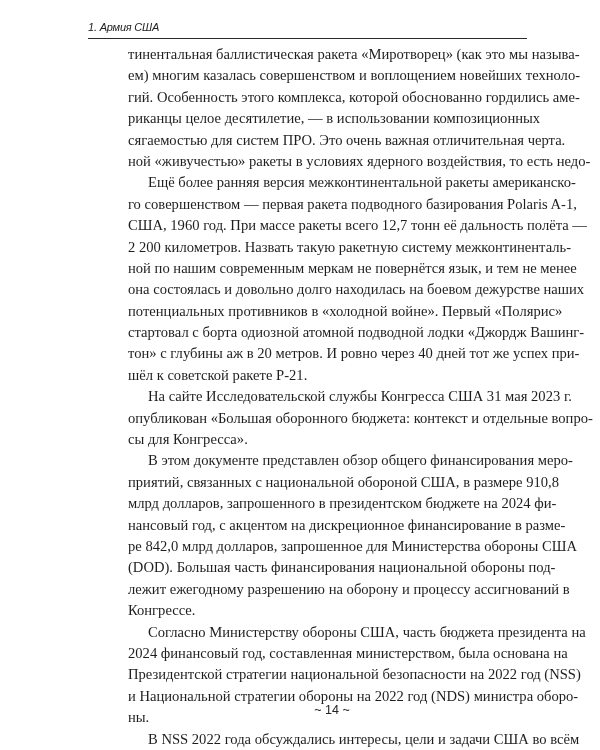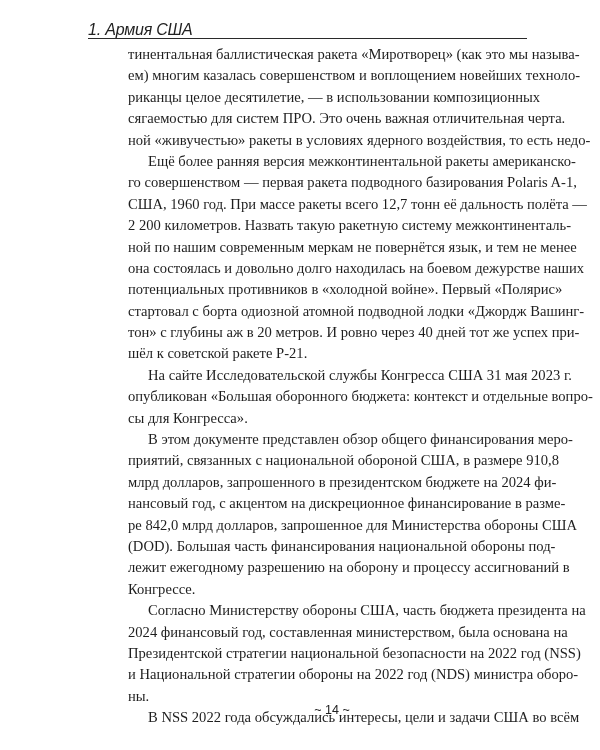--- a/index.html
+++ b/index.html
@@ -8,21 +8,21 @@
     position: relative; overflow: hidden;
     font-family: "Liberation Serif", "DejaVu Serif", serif;
     color: #1e1e1e;
   }
   .header {
     position: absolute; left: 88px; top: 21px; width: 439px; height: 17px;
     border-bottom: 1.2px solid #2a2a2a;
   }
   .header-title {
     font-family: "Liberation Sans", "DejaVu Sans", sans-serif;
-    font-style: italic; font-size: 16px; color: #222;
+    font-style: italic; font-size: 11px; color: #222;
     position: absolute; left: 0; top: 0; letter-spacing: -0.2px;
   }
   .body {
     position: absolute; left: 88px; top: 44px; width: 439px;
     font-size: 14.6px; line-height: 21.4px;
   }
   .line {
     display: block; text-align: justify; text-align-last: justify;
     white-space: nowrap; height: 21.4px; overflow: visible; margin-left: 40px;
   }
@@ -38,20 +38,21 @@
 <body>
 
 <div class="header">
   <span class="header-title">1. Армия США</span>
 </div>
 
 <div class="body" id="body">
     <div>
       <span class="line">тинентальная баллистическая ракета «Миротворец» (как это мы называ-</span>
       <span class="line">ем) многим казалась совершенством и воплощением новейших техноло-</span>
+      <span class="line">гий. Особенность этого комплекса, которой обоснованно гордились аме-</span>
       <span class="line">риканцы целое десятилетие, — в использовании композиционных</span>
       <span class="line last">сягаемостью для систем ПРО. Это очень важная отличительная черта.</span>
       <span class="line">ной «живучестью» ракеты в условиях ядерного воздействия, то есть недо-</span>
     </div>
     <div>
       <span class="line indent">Ещё более ранняя версия межконтинентальной ракеты американско-</span>
       <span class="line">го совершенством — первая ракета подводного базирования Polaris A-1,</span>
       <span class="line">США, 1960 год. При массе ракеты всего 12,7 тонн её дальность полёта —</span>
       <span class="line">2 200 километров. Назвать такую ракетную систему межконтиненталь-</span>
       <span class="line">ной по нашим современным меркам не повернётся язык, и тем не менее</span>

